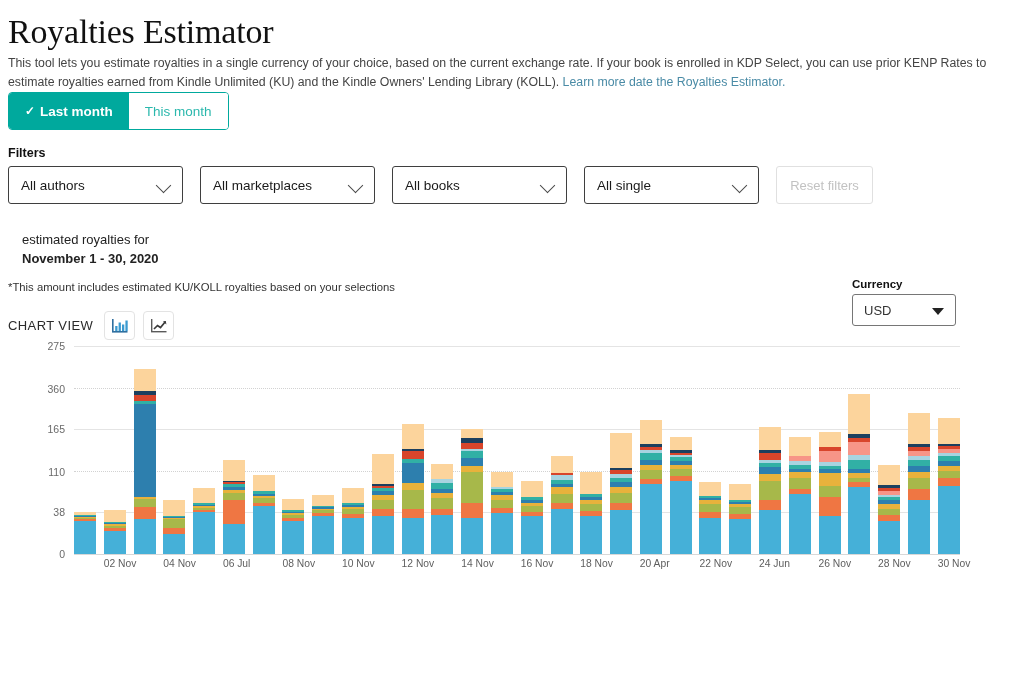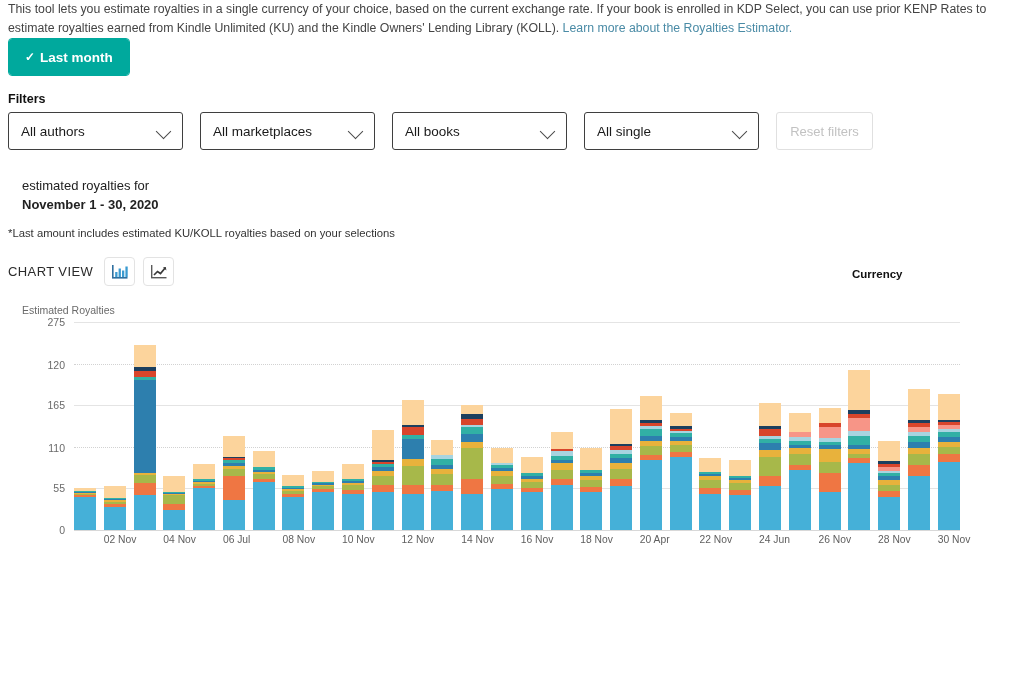--- a/index.html
+++ b/index.html
@@ -278,29 +278,33 @@
     white-space: nowrap;
   }
   .xlab span { position: relative; left: -50%; display: inline-block; }
   .xlab.empty { visibility: hidden; }
 </style>
 </head>
 <body>
 
 <div class="page">
 
-
-  <p class="intro"><span>This tool lets you estimate royalties in a single currency of your choice, based on the current exchange rate. If your book is enrolled in KDP Select, you can use prior KENP Rates to estimate royalties earned from Kindle Unlimited (KU) and the Kindle Owners' Lending Library (KOLL). </span><a href="#">Learn more about the Royalties Estimator.</a></p>
+  <h1 class="page-title">Royalties Estimator</h1>
+
+  <p class="intro"><span>This tool lets you estimate royalties in a single currency of your choice, based on the current exchange rate. If your book is enrolled in KDP Select, you can use prior KENP Rates to estimate royalties earned from Kindle Unlimited (KU) and the Kindle Owners' Lending Library (KOLL). </span><a href="#">Learn more date the Royalties Estimator.</a></p>
 
 
   <div class="toggle-group">
     <div class="toggle-btn active">
       <span class="chk">✓</span>
       <span>Last month</span>
     </div>
+    <div class="toggle-btn">
+      <span>This month</span>
+    </div>
   </div>
 
   <div class="section-label">Filters</div>
 
   <div class="filters-row">
     <div class="select-box">
       <span>All authors</span>
       <span class="chev"></span>
     </div>
     <div class="select-box">
@@ -318,24 +322,28 @@
     <div class="reset-btn">Reset filters</div>
   </div>
 
   <div class="total-row">
     <div class="total-caption">
       <div>estimated royalties for</div>
       <div class="period">November 1 - 30, 2020</div>
     </div>
   </div>
 
-  <div class="footnote">*Last amount includes estimated KU/KOLL royalties based on your selections</div>
+  <div class="footnote">*This amount includes estimated KU/KOLL royalties based on your selections</div>
 
   <div class="currency-block">
     <div class="currency-label">Currency</div>
+    <div class="currency-select">
+      <span>USD</span>
+      <span class="caret"></span>
+    </div>
   </div>
 
   <div class="chartview-row">
     <div class="chartview-label">CHART VIEW</div>
     <div class="icon-btn">
       <svg width="18" height="16" viewBox="0 0 18 16">
         <rect x="1" y="1" width="1.6" height="13" fill="#2f6f9f"></rect>
         <rect x="1" y="13" width="15.5" height="1.6" fill="#2f6f9f"></rect>
         <rect x="4.2" y="8" width="2.3" height="5" fill="#3a9ad0"></rect>
         <rect x="7.6" y="4.5" width="2.3" height="8.5" fill="#3a9ad0"></rect>
@@ -346,39 +354,38 @@
     <div class="icon-btn">
       <svg width="18" height="16" viewBox="0 0 18 16">
         <rect x="1" y="1" width="1.4" height="13" fill="#5a5a5a"></rect>
         <rect x="1" y="13" width="15.5" height="1.4" fill="#5a5a5a"></rect>
         <polyline points="4,11 7.5,7.5 10.5,9.5 15.5,3.5" fill="none" stroke="#3a3a3a" stroke-width="1.7"></polyline>
         <polygon points="15.8,3 16.4,6.4 12.9,3.4" fill="#3a3a3a"></polygon>
       </svg>
     </div>
   </div>
 
-  <div class="chart-title">Estimated Royalties</div>
 
   <div class="chart-area">
     <div class="plot">
       <div id="gridlines">
           <div class="gridline" style="top: 208px;">
             <div class="ytick">0</div>
           </div>
           <div class="gridline" style="top: 166.4px;">
-            <div class="ytick">55</div>
+            <div class="ytick">38</div>
           </div>
           <div class="gridline dotted" style="top: 124.8px;">
             <div class="ytick">110</div>
           </div>
           <div class="gridline" style="top: 83.2px;">
             <div class="ytick">165</div>
           </div>
           <div class="gridline dotted" style="top: 41.6px;">
-            <div class="ytick">120</div>
+            <div class="ytick">360</div>
           </div>
           <div class="gridline" style="top: 0px;">
             <div class="ytick">275</div>
           </div>
         </div>
       <div class="bars" id="bars">
           <div class="bar" title="01 Nov">
             <div class="seg" style="height: 33.28px; background: rgb(69, 176, 216);"></div>
             <div class="seg" style="height: 1.51273px; background: rgb(239, 118, 67);"></div>
             <div class="seg" style="height: 1.51273px; background: rgb(167, 184, 74);"></div>

